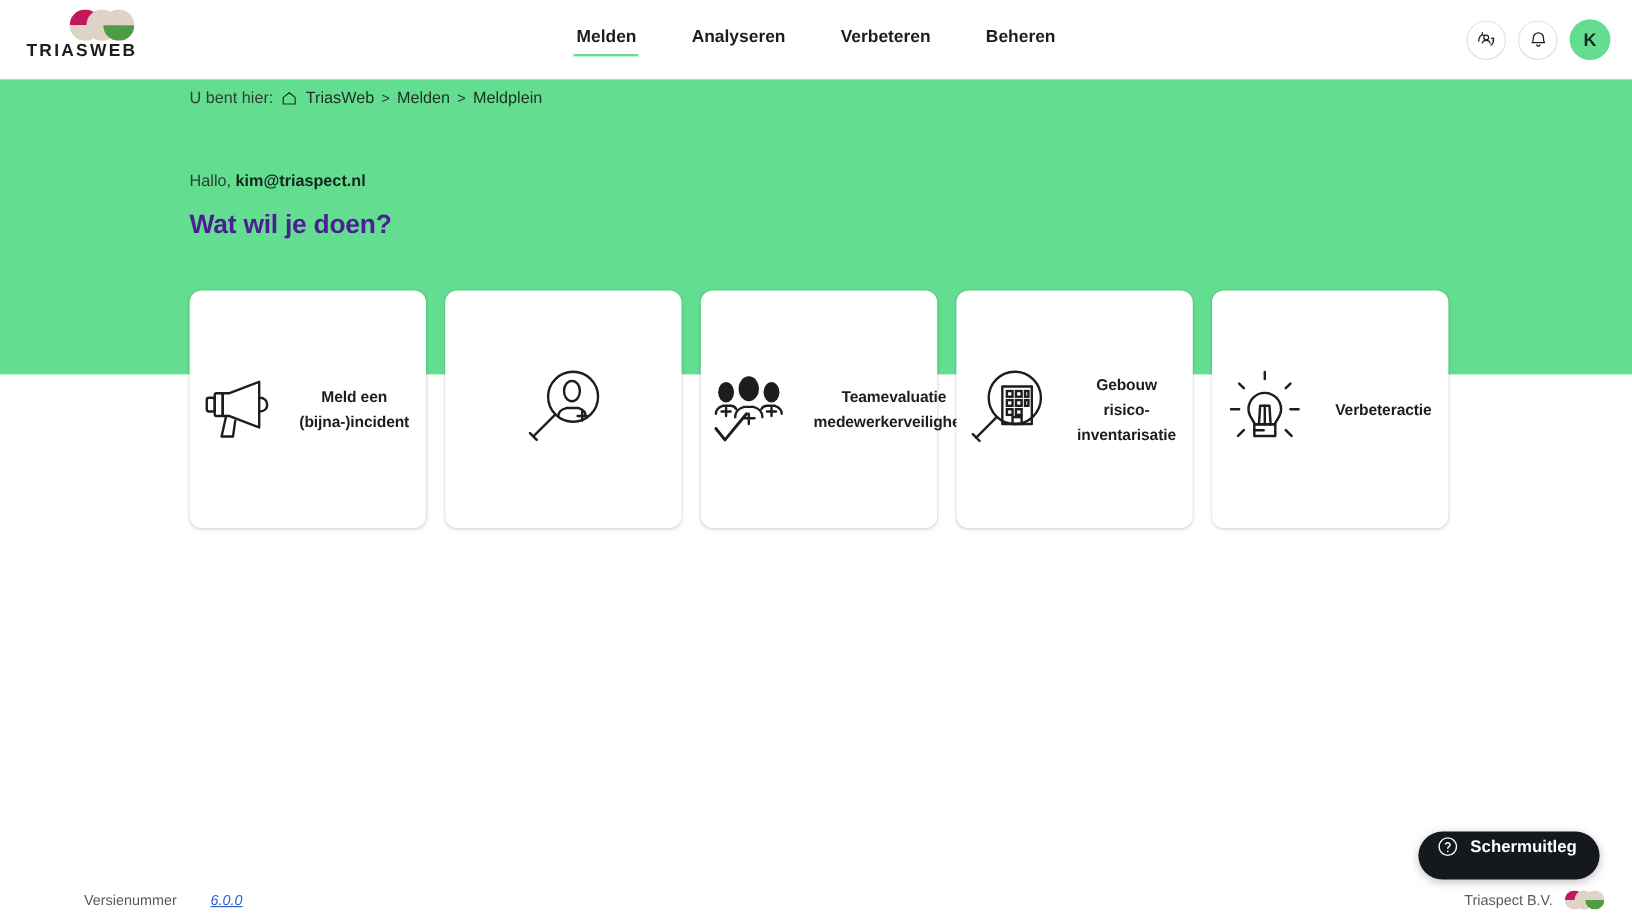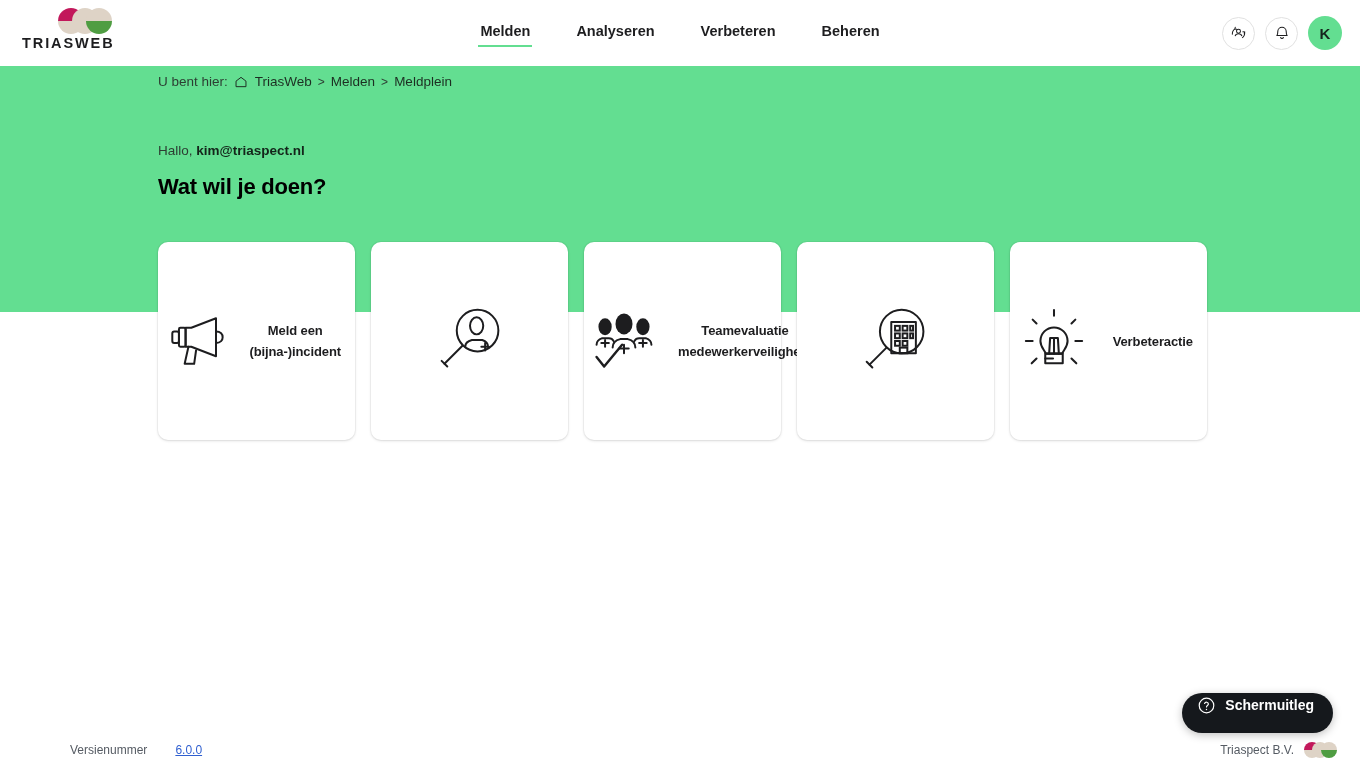--- a/index.html
+++ b/index.html
@@ -155,21 +155,21 @@
     padding: 54px 0 0 158px;
     font-size: 13.5px;
     color: #2d3e33;
   }
   .greeting b { color: #14251a; font-weight: 700; }
 
   .page-title {
     padding: 16px 0 0 158px;
     font-size: 22px;
     font-weight: 700;
-    color: #000000;
+    color: #4c1d95;
     letter-spacing: -0.2px;
   }
 
   .cards {
     position: absolute;
     top: 176px;
     left: 158px;
     width: 1060px;
     display: flex;
     flex-wrap: wrap;
@@ -221,20 +221,21 @@
     color: #555b63;
     display: flex;
     gap: 28px;
     align-items: center;
     margin-left: 48px;
   }
   .version-link {
     color: #2f5fd0;
     text-decoration: underline;
     cursor: pointer;
+    font-style: italic;
   }
   .footer-right {
     position: absolute;
     right: 20px;
     font-size: 12px;
     color: #555b63;
     display: flex;
     gap: 10px;
     align-items: center;
   }
@@ -393,20 +394,21 @@
           <rect x="45" y="21" width="5" height="5"></rect>
           <rect x="53" y="21" width="3" height="5"></rect>
           <rect x="37" y="29" width="5" height="5"></rect>
           <rect x="45" y="29" width="5" height="5"></rect>
           <rect x="53" y="29" width="3" height="5"></rect>
           <rect x="37" y="37" width="5" height="5"></rect>
           <rect x="45" y="37" width="5" height="5"></rect>
           <rect x="42" y="44" width="8" height="6"></rect>
         </svg>
       </div>
+      <div class="card-label">Gebouw risico-inventarisatie</div>
     </div>
 
     <div class="card">
       <div class="card-icon">
         <svg width="66" height="70" viewBox="0 0 68 72" fill="none" stroke="#1d1d1f" stroke-width="2.1" stroke-linecap="round">
           <path d="M20 36a14 14 0 1 1 28 0c0 6-4 9-5.5 13h-17C24 45 20 42 20 36z" stroke-linejoin="round"></path>
           <rect x="25" y="49" width="18" height="10" stroke-linejoin="round"></rect>
           <path d="M25 54h8"></path>
           <path d="M29 49l1-16h8l1 16" stroke-linejoin="round"></path>
           <path d="M34 33v16"></path>

